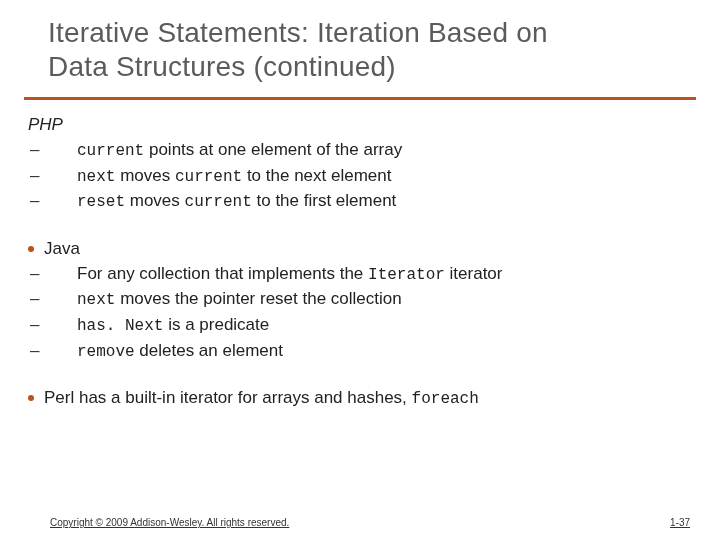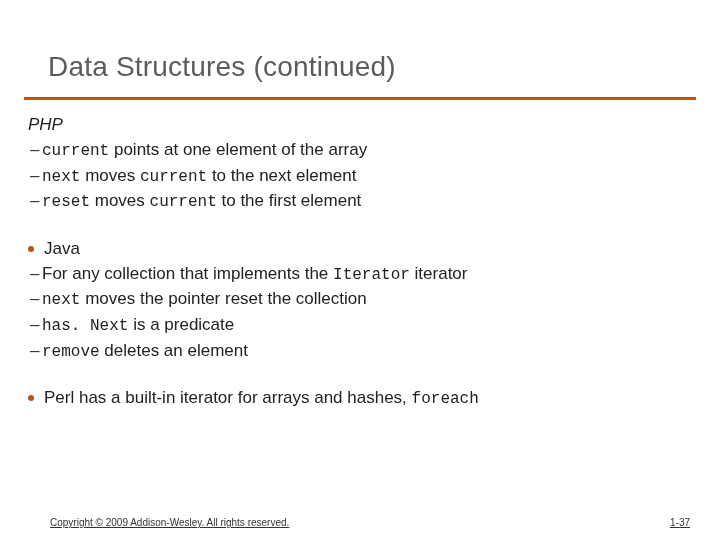--- a/index.html
+++ b/index.html
@@ -65,20 +65,21 @@
     margin-bottom: 2px;
     padding-left: 2px;
   }
   .dash {
     width: 12px;
     flex-shrink: 0;
     color: #333;
   }
   .dash-text {
     flex: 1;
+    margin-left: 35px;
   }
   .mono {
     font-family: "Courier New", Courier, monospace;
     font-size: 16px;
   }
   .section-gap {
     height: 22px;
   }
   .footer {
     position: absolute;
@@ -93,21 +94,21 @@
     text-decoration: underline;
   }
 </style>
 </head>
 <body>
 
 <div class="slide">
 
   <div class="title-block">
     <h1 class="title">
-      <br>
+      <span>Iterative Statements: Iteration Based on</span><br>
       <span>Data Structures (continued)</span>
     </h1>
   </div>
   <hr class="rule">
 
   <div class="body">
 
     <div class="bullet-row" style="margin-left:-6px;">
       <span class="bullet-text" style="padding-left:6px;font-style:italic;">PHP</span>
     </div>

